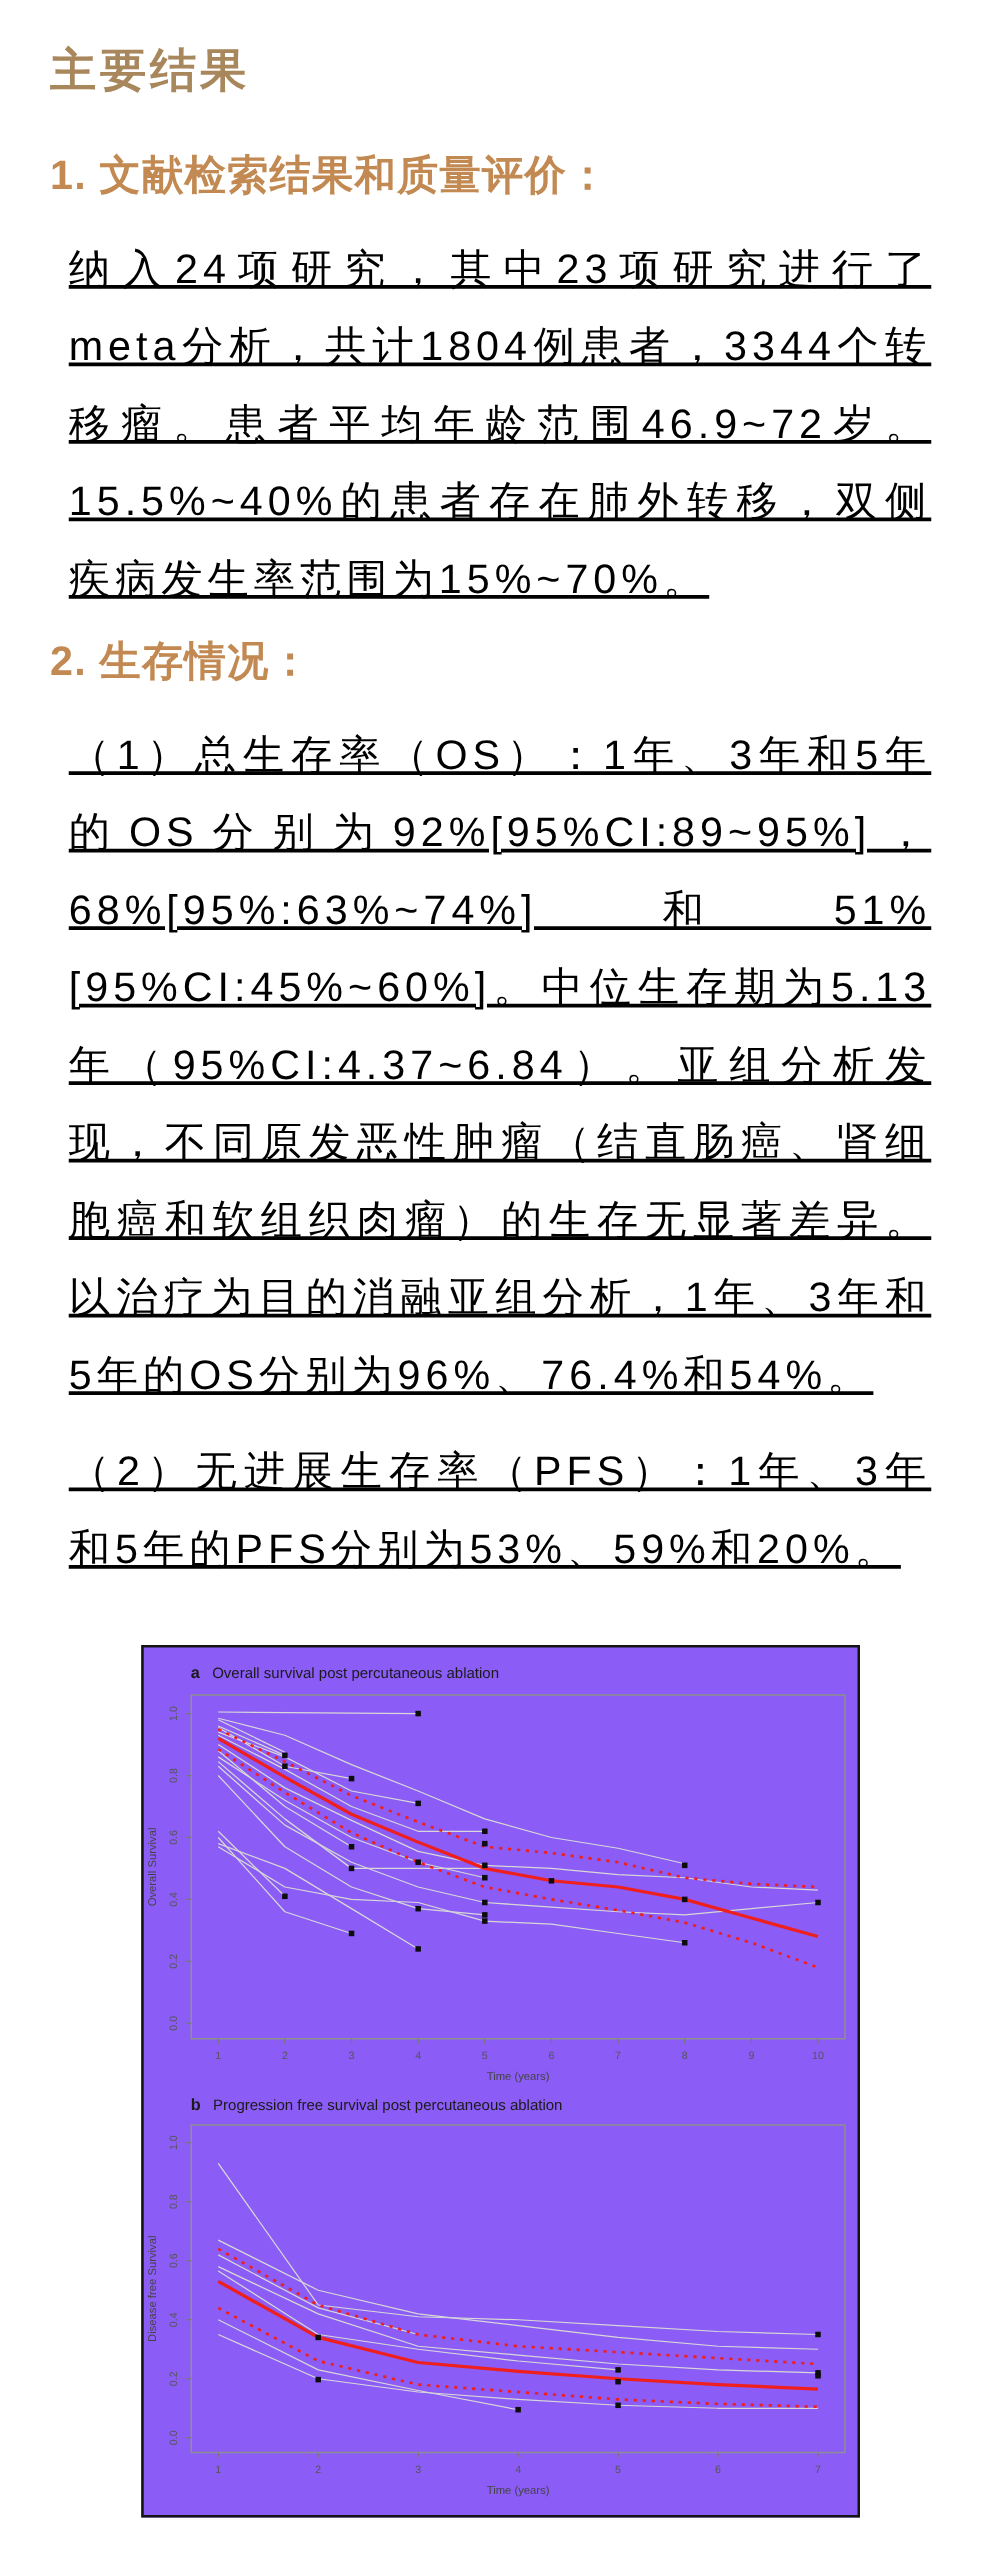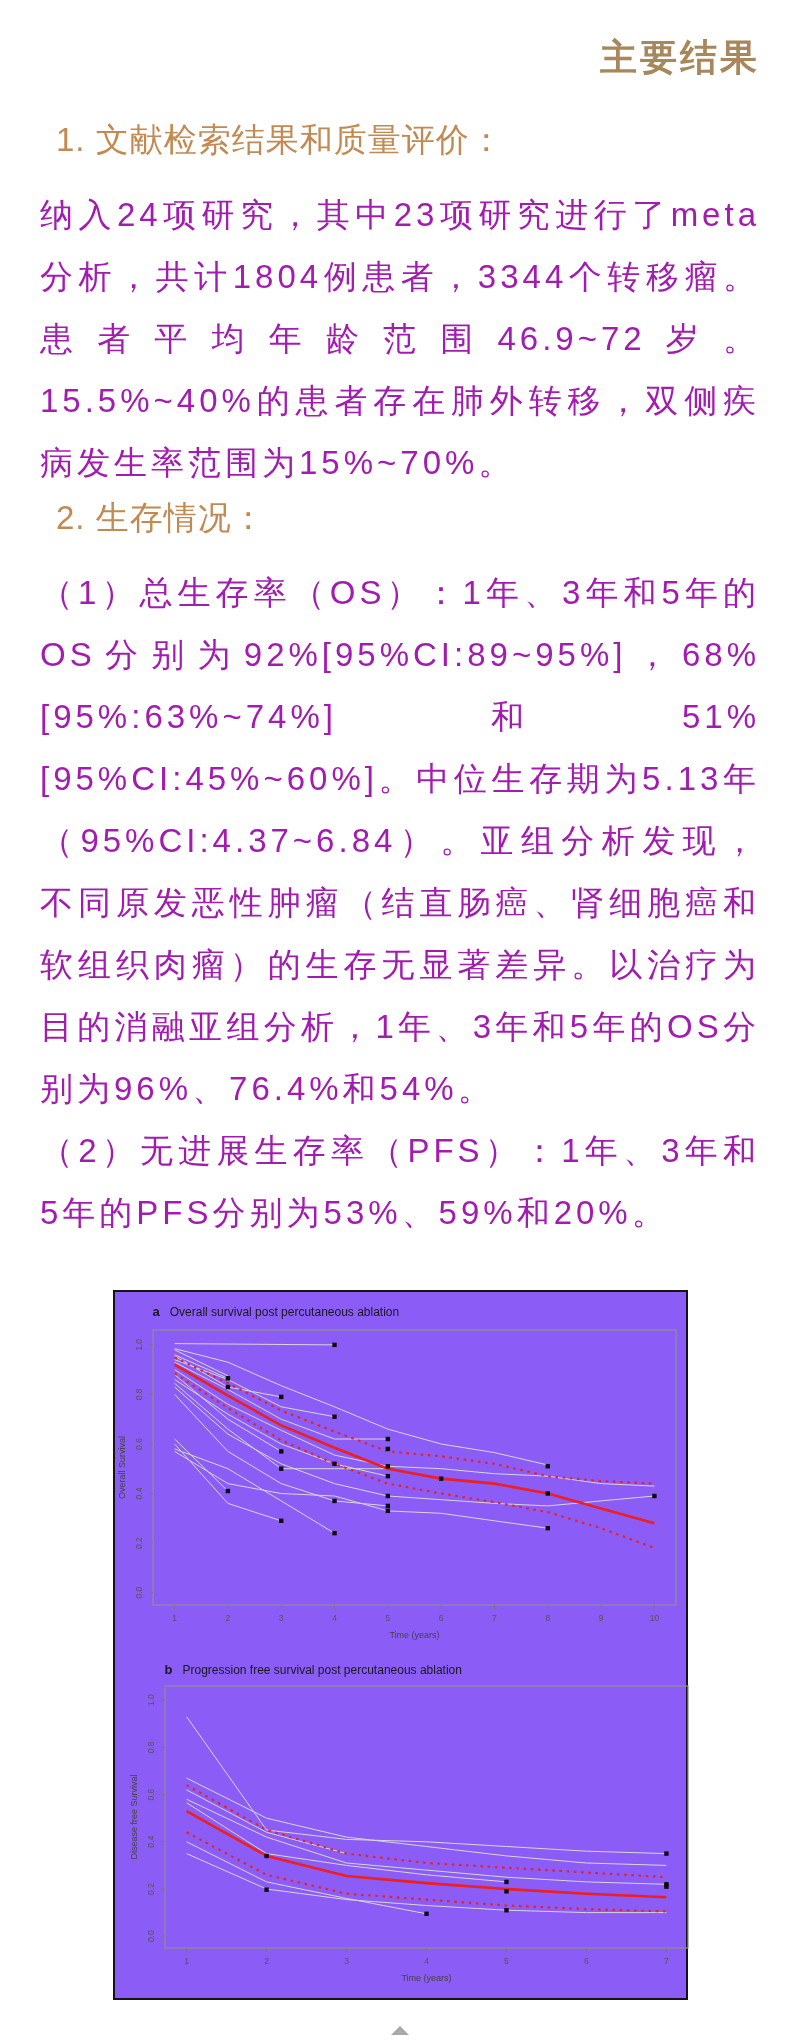--- a/index.html
+++ b/index.html
@@ -4,40 +4,41 @@
 <style>
   html,body{margin:0;padding:0;}
   body{
     width:800px;height:2040px;overflow:hidden;background:#ffffff;
     font-family:"Liberation Sans","DejaVu Sans",sans-serif;
   }
   .content{padding:30px 40px 0 40px;}
   .page-title{
     font-family:"Liberation Serif","DejaVu Serif",serif;
     font-size:37px;font-weight:bold;color:#a8875c;
-    letter-spacing:3px;margin:6px 0 40px 0;line-height:1.2;text-align:right;
+    letter-spacing:3px;margin:6px 0 40px 0;line-height:1.2;
   }
   .section-heading{
-    font-size:33px;font-weight:normal;color:#c28a52;
-    letter-spacing:1px;margin:4px 0 24px 16px;line-height:1.2;
+    font-size:33px;font-weight:bold;color:#c28a52;
+    letter-spacing:1px;margin:4px 0 24px 0;line-height:1.2;
   }
   .body-para{
-    font-size:33px;line-height:62px;color:#a21caf;
-    letter-spacing:4px;text-align:justify;margin:0;
+    font-size:33px;line-height:62px;color:#000000;
+    letter-spacing:4px;text-align:justify;margin:15px;
     font-weight:400;
+    text-decoration:underline;
   }
   figure.survival-figure{
     width:571px;margin:46px auto 0 auto;padding:12px 0 8px 0;
     border:2px solid #141414;background:#8b5cf6;
   }
   .chart-title{
     margin:0 0 2px 38px;font-size:12px;color:#1a1a1a;line-height:16px;
   }
   .chart-title .panel-letter{font-weight:bold;font-size:13px;margin-right:10px;}
-  .chart-block + .chart-block{margin-top:18px;padding-left:12px;}
+  .chart-block + .chart-block{margin-top:6px;}
   svg.survival-svg{display:block;}
   .caption-wrap{text-align:center;margin-top:26px;}
   .caption-arrow{
     width:0;height:0;margin:0 auto;
     border-left:9px solid transparent;border-right:9px solid transparent;
     border-bottom:9px solid #a9a9a9;
   }
 </style>
 </head>
 <body>

